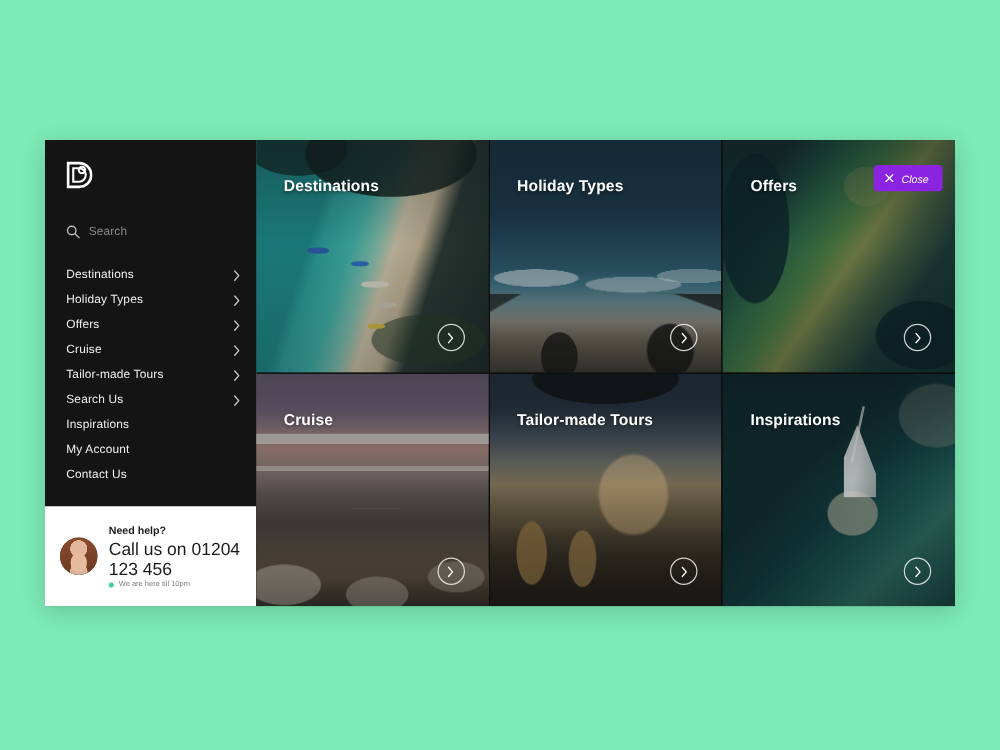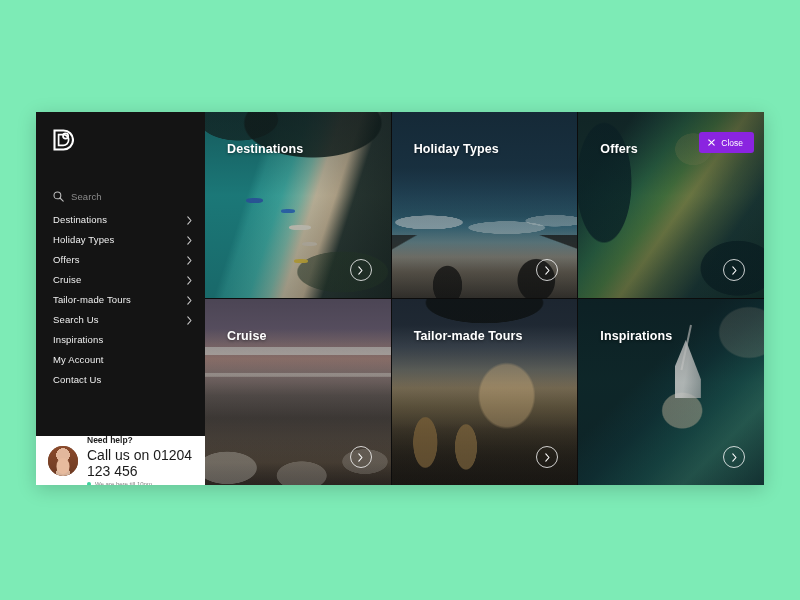--- a/index.html
+++ b/index.html
@@ -35,21 +35,21 @@
   }
 
   .logo-wrap {
     padding: 16px 0 0 16px;
     height: 56px;
   }
   .logo-mark { display: block; }
 
   .search-row {
     display: flex;
-    align-items: flex-end;
+    align-items: flex-start;
     gap: 7px;
     padding: 0 0 0 17px;
     height: 22px;
     margin-top: 12px;
     margin-bottom: 8px;
   }
   .search-icon { display: block; flex: 0 0 auto; }
   .search-placeholder {
     color: #8b8b8b;
     font-size: 9.5px;
@@ -70,21 +70,21 @@
   .nav-item + .nav-item { margin-top: 0; }
   .nav-label { line-height: 1; }
   .chev-right { display: block; opacity: .85; }
 
   
   .sb-spacer { flex: 1 1 auto; min-height: 8px; }
 
   
   #help-card {
     background: #ffffff;
-    height: 49px;
+    height: 80px;
     display: flex;
     align-items: center;
     gap: 9px;
     padding: 0 10px 0 12px;
   }
   .avatar {
     width: 30px; height: 30px;
     flex: 0 0 30px;
     border-radius: 50%;
     overflow: hidden;
@@ -164,20 +164,21 @@
     padding: 0 11px 0 9px;
     border: none;
     border-radius: 3px;
     display: flex;
     align-items: center;
     gap: 6px;
     font-size: 8.5px;
     font-family: "Liberation Sans", sans-serif;
     cursor: pointer;
     z-index: 20;
+    font-style: italic;
   }
   #close-button .x-icon { display: block; }
 
   
   
   .art-destinations {
     background:
       radial-gradient(ellipse 40% 18% at 74% 86%, rgba(40,60,40,.55) 0 60%, transparent 62%),
       linear-gradient(108deg,
         #1f8e8c 0 28%, #2fa6a0 32%, #43b9ae 42%,

